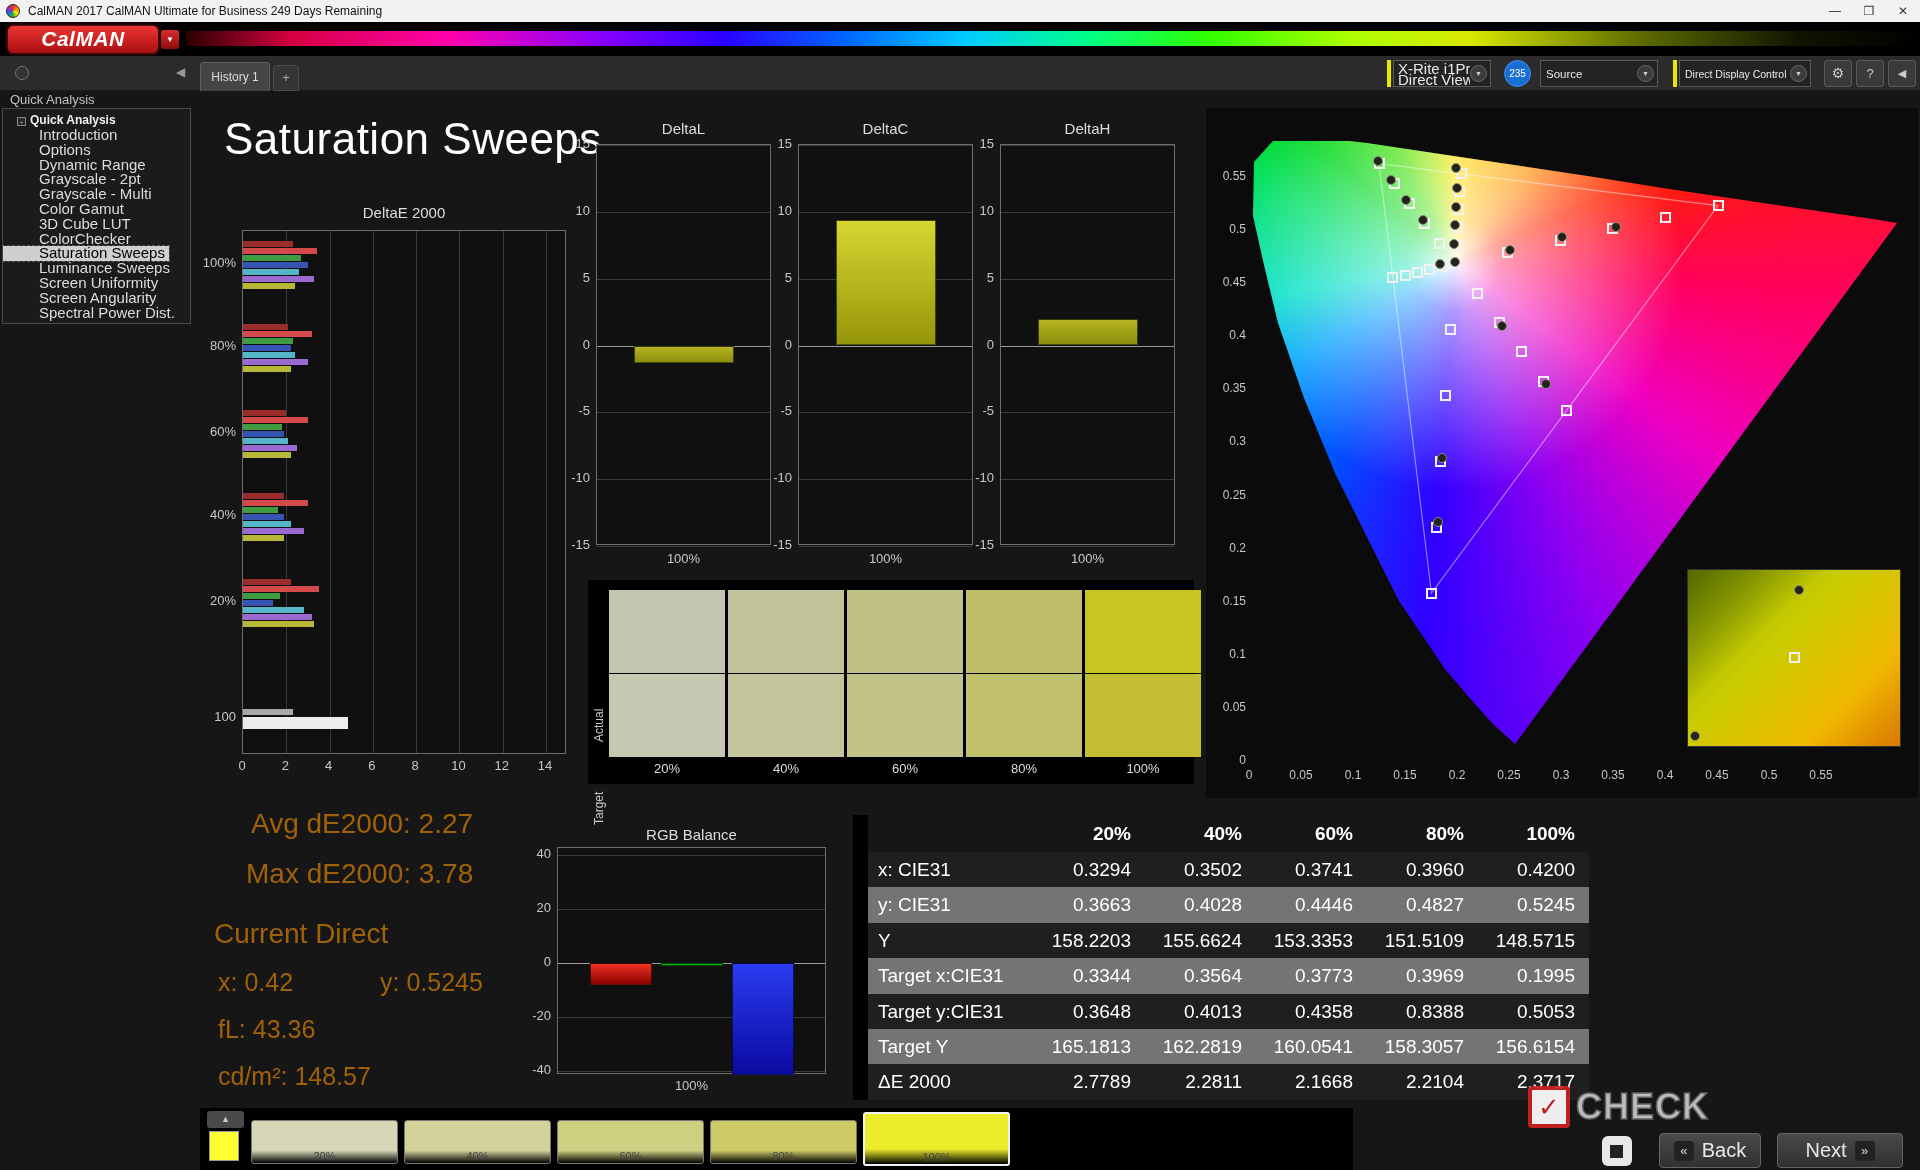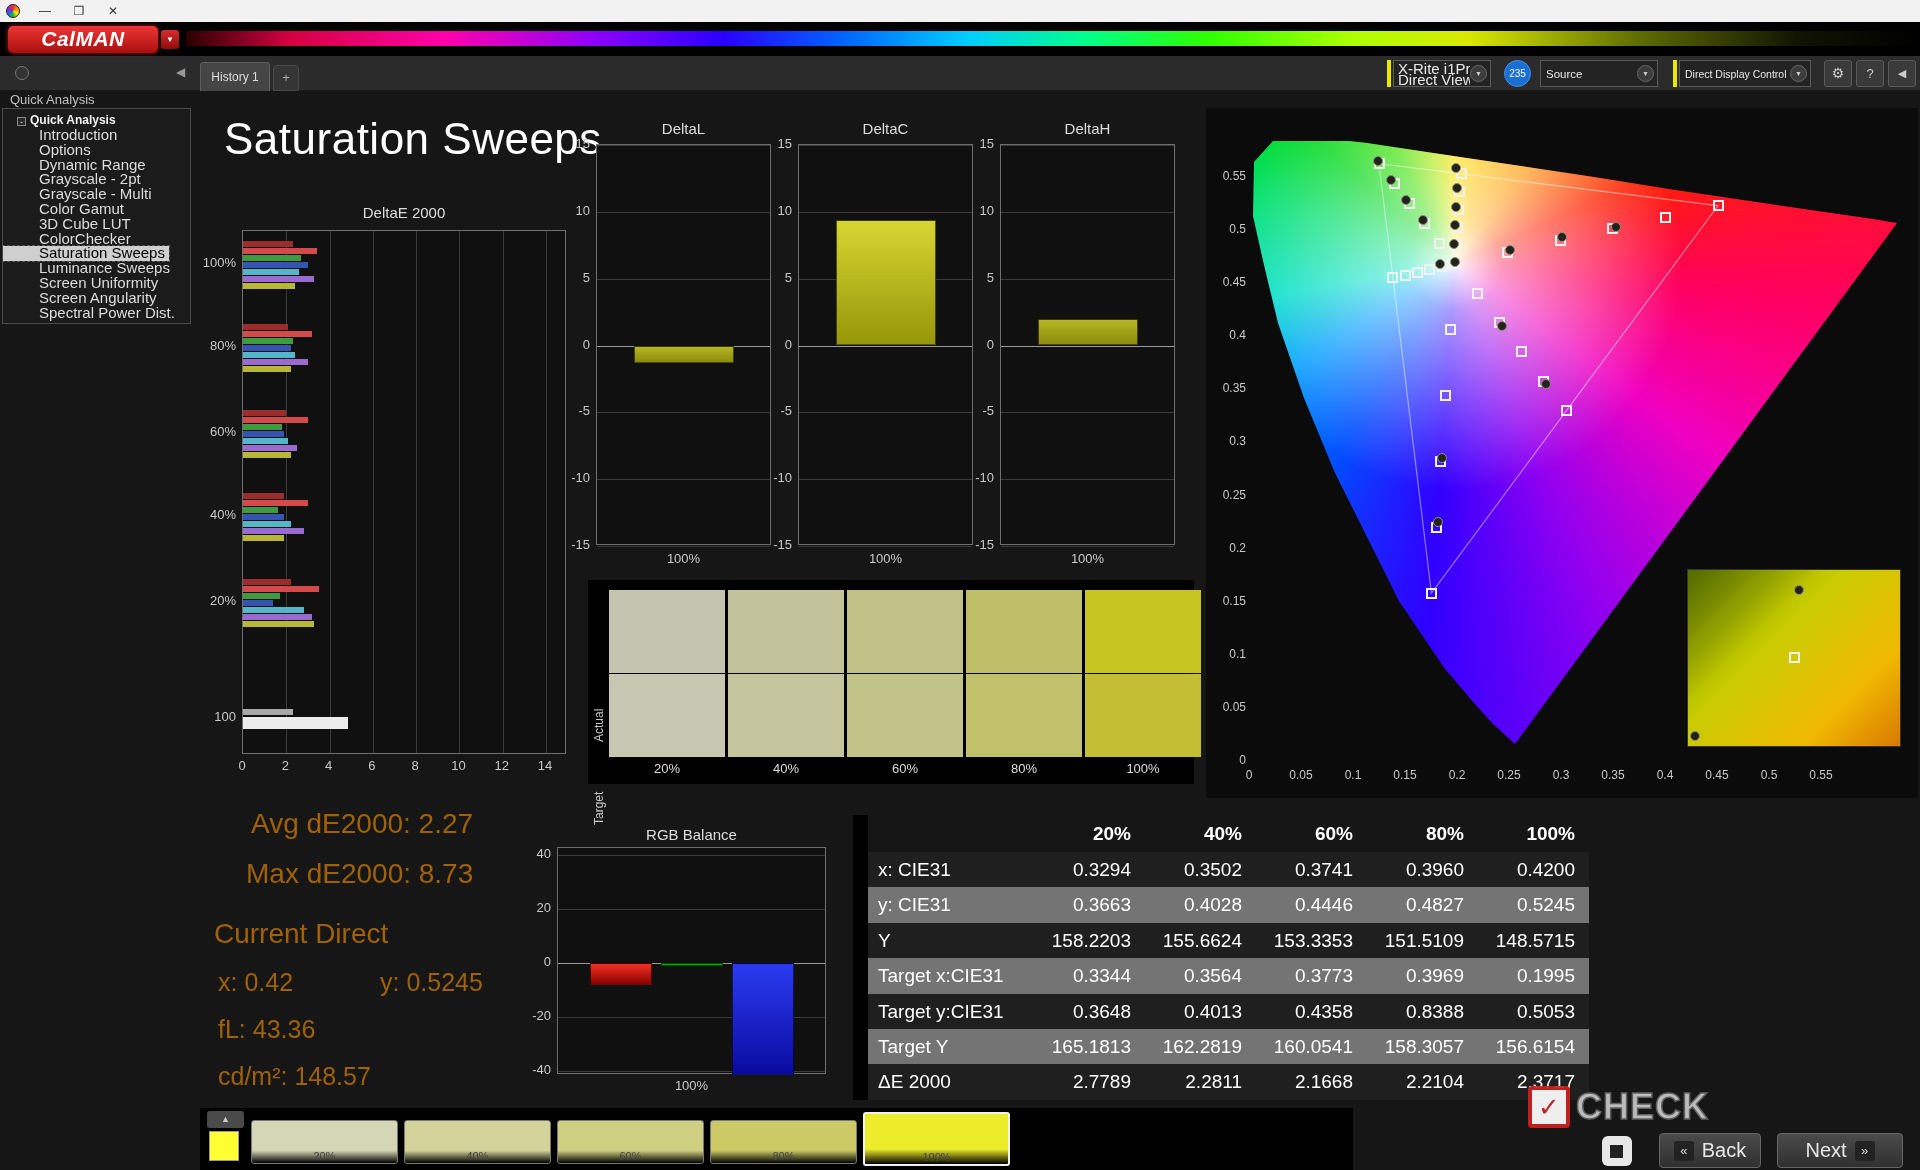--- a/index.html
+++ b/index.html
@@ -91,20 +91,21 @@
 .navbtn{position:absolute;top:1133px;height:35px;background:linear-gradient(#4a4a4a,#303030);border:1px solid #666;border-radius:4px;color:#e8e8e8;font-size:20px;display:flex;align-items:center;justify-content:center;gap:8px;z-index:41}
 .chevbox{width:20px;height:20px;background:#222;border-radius:3px;color:#ddd;font-size:13px;line-height:19px;text-align:center}
 #layout-icon{position:absolute;left:1602px;top:1136px;width:30px;height:30px;background:#e8e8e8;border-radius:6px;z-index:41}
 #layout-icon div{position:absolute;left:8px;top:9px;width:13px;height:13px;background:#222}
 </style>
 </head>
 <body>
 
 <div id="titlebar">
   <div id="app-icon"></div>
+  <div class="t">CalMAN 2017 CalMAN Ultimate for Business 249 Days Remaining</div>
   <div class="winbtn">—</div>
   <div class="winbtn">❐</div>
   <div class="winbtn">✕</div>
 </div>
 
 <div id="brandbar">
   <div id="logo">CalMAN</div>
   <div id="logo-arrow">▼</div>
   <div id="rainbow"></div>
 </div>
@@ -391,21 +392,21 @@
     <div class="tick c" style="position: absolute; left: 439px; top: 660px; width: 40px; font-size: 12px;">0.4</div>
     <div class="tick r" style="position: absolute; left: 2px; top: 167.1px; width: 38px; font-size: 12px;">0.45</div>
     <div class="tick c" style="position: absolute; left: 491px; top: 660px; width: 40px; font-size: 12px;">0.45</div>
     <div class="tick r" style="position: absolute; left: 2px; top: 114px; width: 38px; font-size: 12px;">0.5</div>
     <div class="tick c" style="position: absolute; left: 543px; top: 660px; width: 40px; font-size: 12px;">0.5</div>
     <div class="tick r" style="position: absolute; left: 2px; top: 60.9px; width: 38px; font-size: 12px;">0.55</div>
     <div class="tick c" style="position: absolute; left: 595px; top: 660px; width: 40px; font-size: 12px;">0.55</div>
   </div>
 
 <div class="read" style="left:251px;top:808px;font-size:28px">Avg dE2000: 2.27</div>
-<div class="read" style="left:246px;top:858px;font-size:28px">Max dE2000: 8.73</div>
+<div class="read" style="left:246px;top:858px;font-size:28px">Max dE2000: 3.78</div>
 <div class="read" style="left:214px;top:918px;font-size:28px">Current Direct</div>
 <div class="read" style="left:218px;top:968px;font-size:25px">x: 0.42</div>
 <div class="read" style="left:380px;top:968px;font-size:25px">y: 0.5245</div>
 <div class="read" style="left:218px;top:1015px;font-size:25px">fL: 43.36</div>
 <div class="read" style="left:218px;top:1062px;font-size:25px">cd/m²: 148.57</div>
 
 <div id="rgb-panel">
   <div class="chart-title" style="left:36px;top:0;width:269px">RGB Balance</div>
   <div class="plot" style="left:36px;top:21px;width:269px;height:227px">
       <div class="gh" style="top: 7.2px;"></div>

